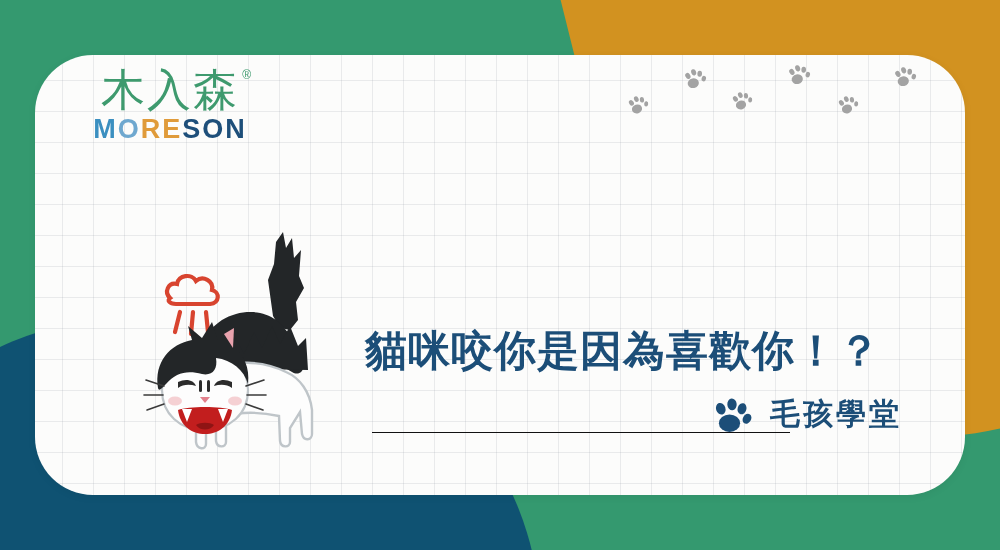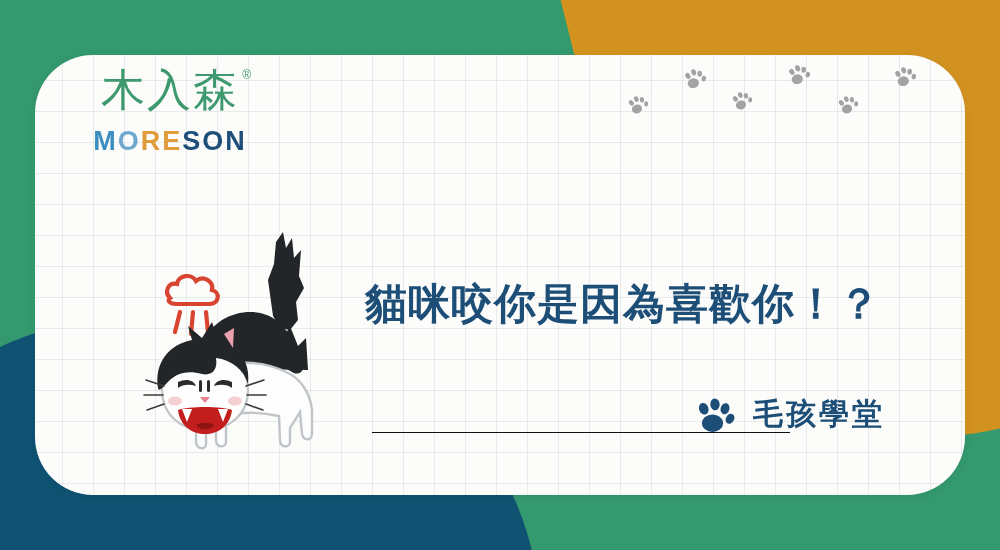--- a/index.html
+++ b/index.html
@@ -104,21 +104,21 @@
   }
   .logo-reg {
     position: absolute;
     top: 2px;
     right: -14px;
     font-size: 12px;
     color: #3E9A6E;
     font-family: "Liberation Sans", sans-serif;
   }
   .logo-en {
-    margin-top: 13px;
+    margin-top: 1px;
     font-size: 27px;
     font-weight: 700;
     letter-spacing: 2px;
     font-family: "Liberation Sans", sans-serif;
     white-space: nowrap;
   }
   .logo-en span { display: inline-block; }
 
   
   .paw-trail { position: absolute; top: 0; left: 0; width: 100%; height: 100%; pointer-events:none;}
@@ -141,34 +141,35 @@
     width: 600px;
   }
   .title-line {
     font-family: "DejaVu Sans", "Liberation Sans", sans-serif;
     font-size: 42px;
     font-weight: 700;
     color: #1C4E78;
     letter-spacing: 1px;
     line-height: 1.30;
     white-space: nowrap;
+    margin-top: 47px;
   }
   .divider {
     position: absolute;
     left: 337px;
     top: 377px;
     width: 418px;
     height: 0;
     border-top: 1.6px solid #111111;
   }
 
   
   .badge {
     position: absolute;
-    right: 80px;
+    right: 63px;
     bottom: 60px;
     display: flex;
     align-items: center;
     gap: 18px;
   }
   .badge-text {
     font-family: "DejaVu Sans", "Liberation Sans", sans-serif;
     font-size: 30px;
     font-weight: 700;
     color: #1C4E78;

